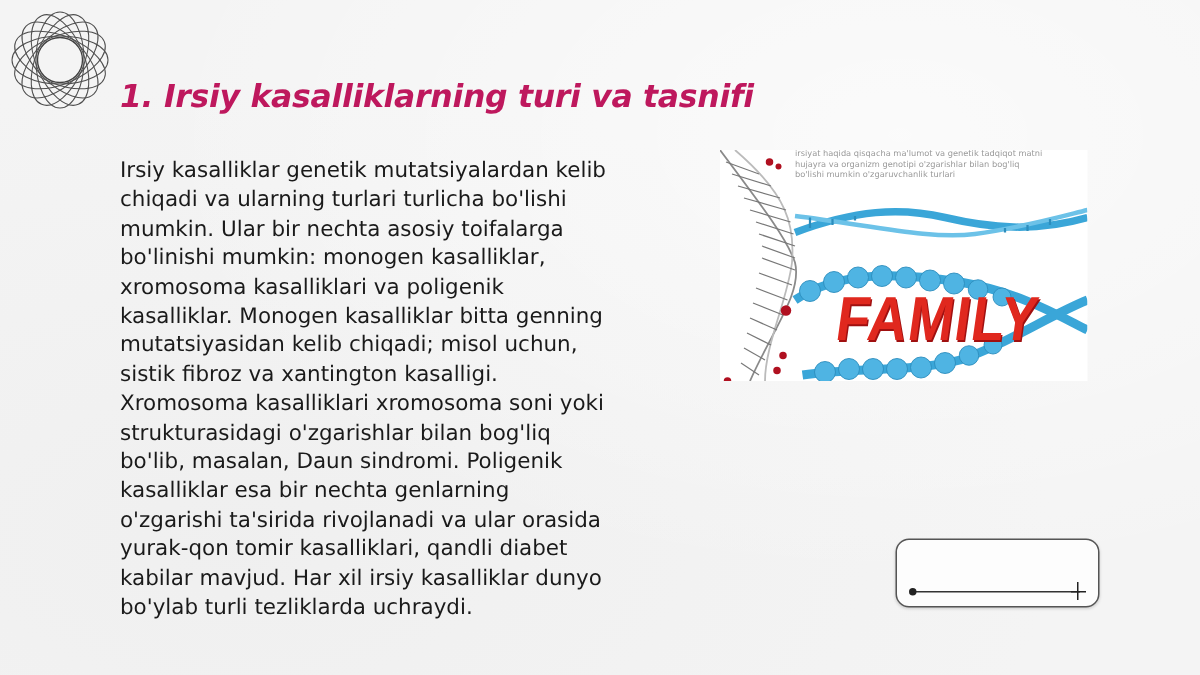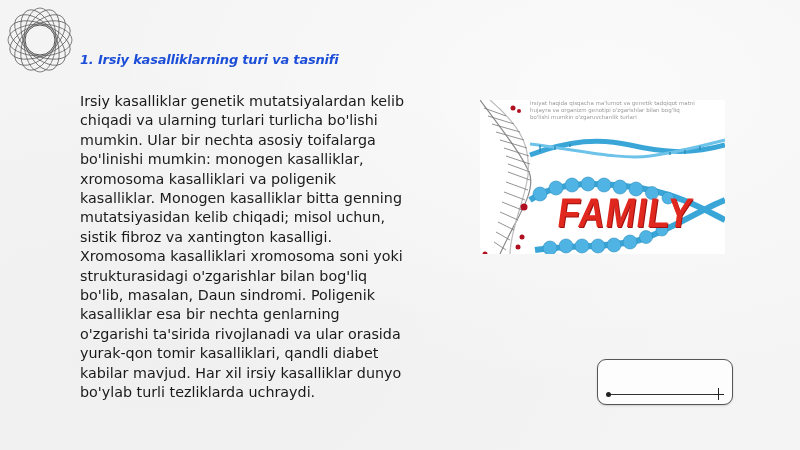--- a/index.html
+++ b/index.html
@@ -10,25 +10,25 @@
     }
     .bg-texture {
       position:absolute; inset:0;
       background:
         radial-gradient(ellipse at 75% 20%, rgba(255,255,255,0.6), rgba(255,255,255,0) 60%),
         radial-gradient(ellipse at 20% 80%, rgba(235,235,235,0.5), rgba(255,255,255,0) 60%);
     }
     .logo { position:absolute; left:4px; top:4px; width:72px; height:72px; }
     .title {
       position:absolute; left:80px; top:52px;
-      font-size:13px; font-weight:bold; font-style:italic; color:#1d4ed8;
+      font-size:21px; font-weight:bold; font-style:italic; color:#be185d;
       letter-spacing:-0.2px; white-space:nowrap;
     }
     .body-text {
-      position:absolute; left:80px; top:92px; width:345px;
+      position:absolute; left:80px; top:105px; width:345px;
       font-size:14.3px; line-height:19.4px; color:#1a1a1a;
       white-space:pre-line;
     }
     .image-box {
       position:absolute; left:480px; top:100px; width:245px; height:154px;
       overflow:hidden; background:#fff;
     }
     .img-overlay-text {
       position:absolute; left:50px; top:0; width:170px;
       font-size:5.5px; line-height:7.2px; color:#777; opacity:0.75;

